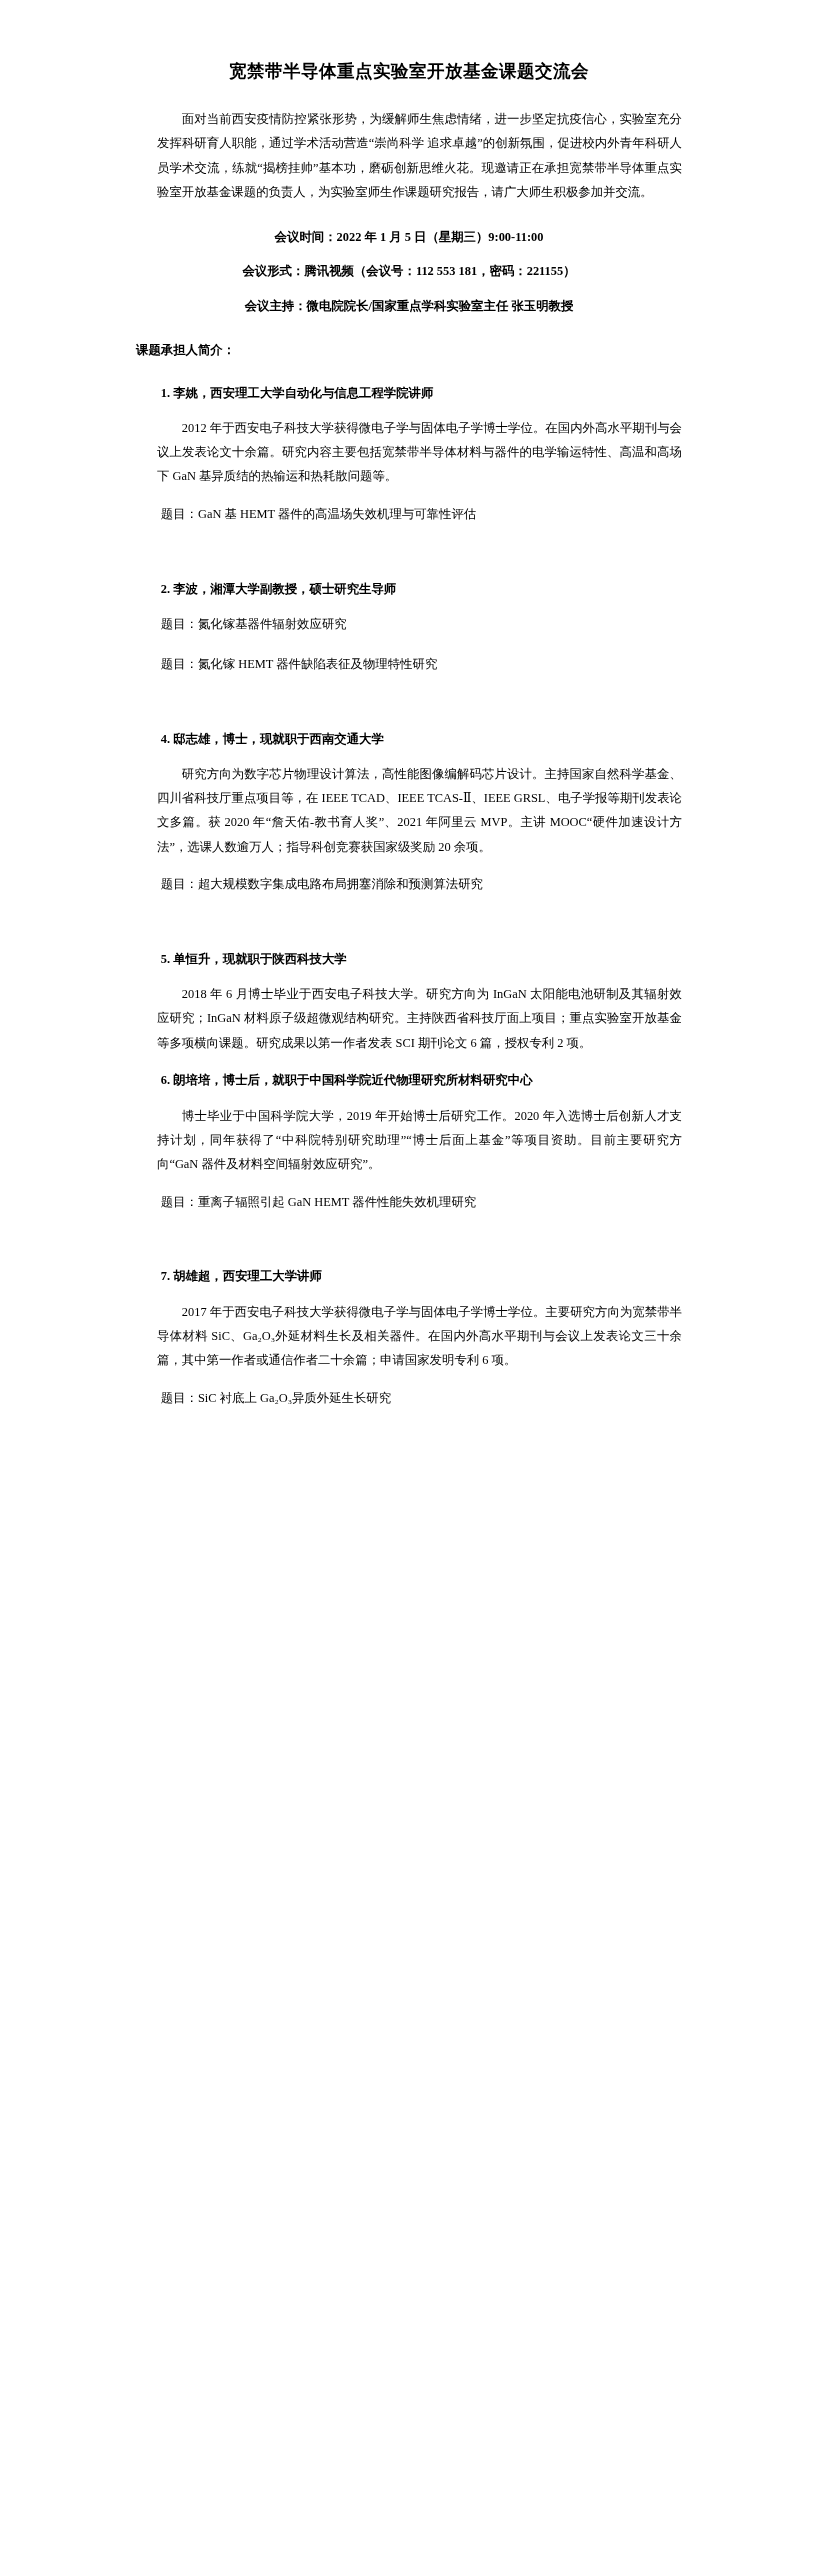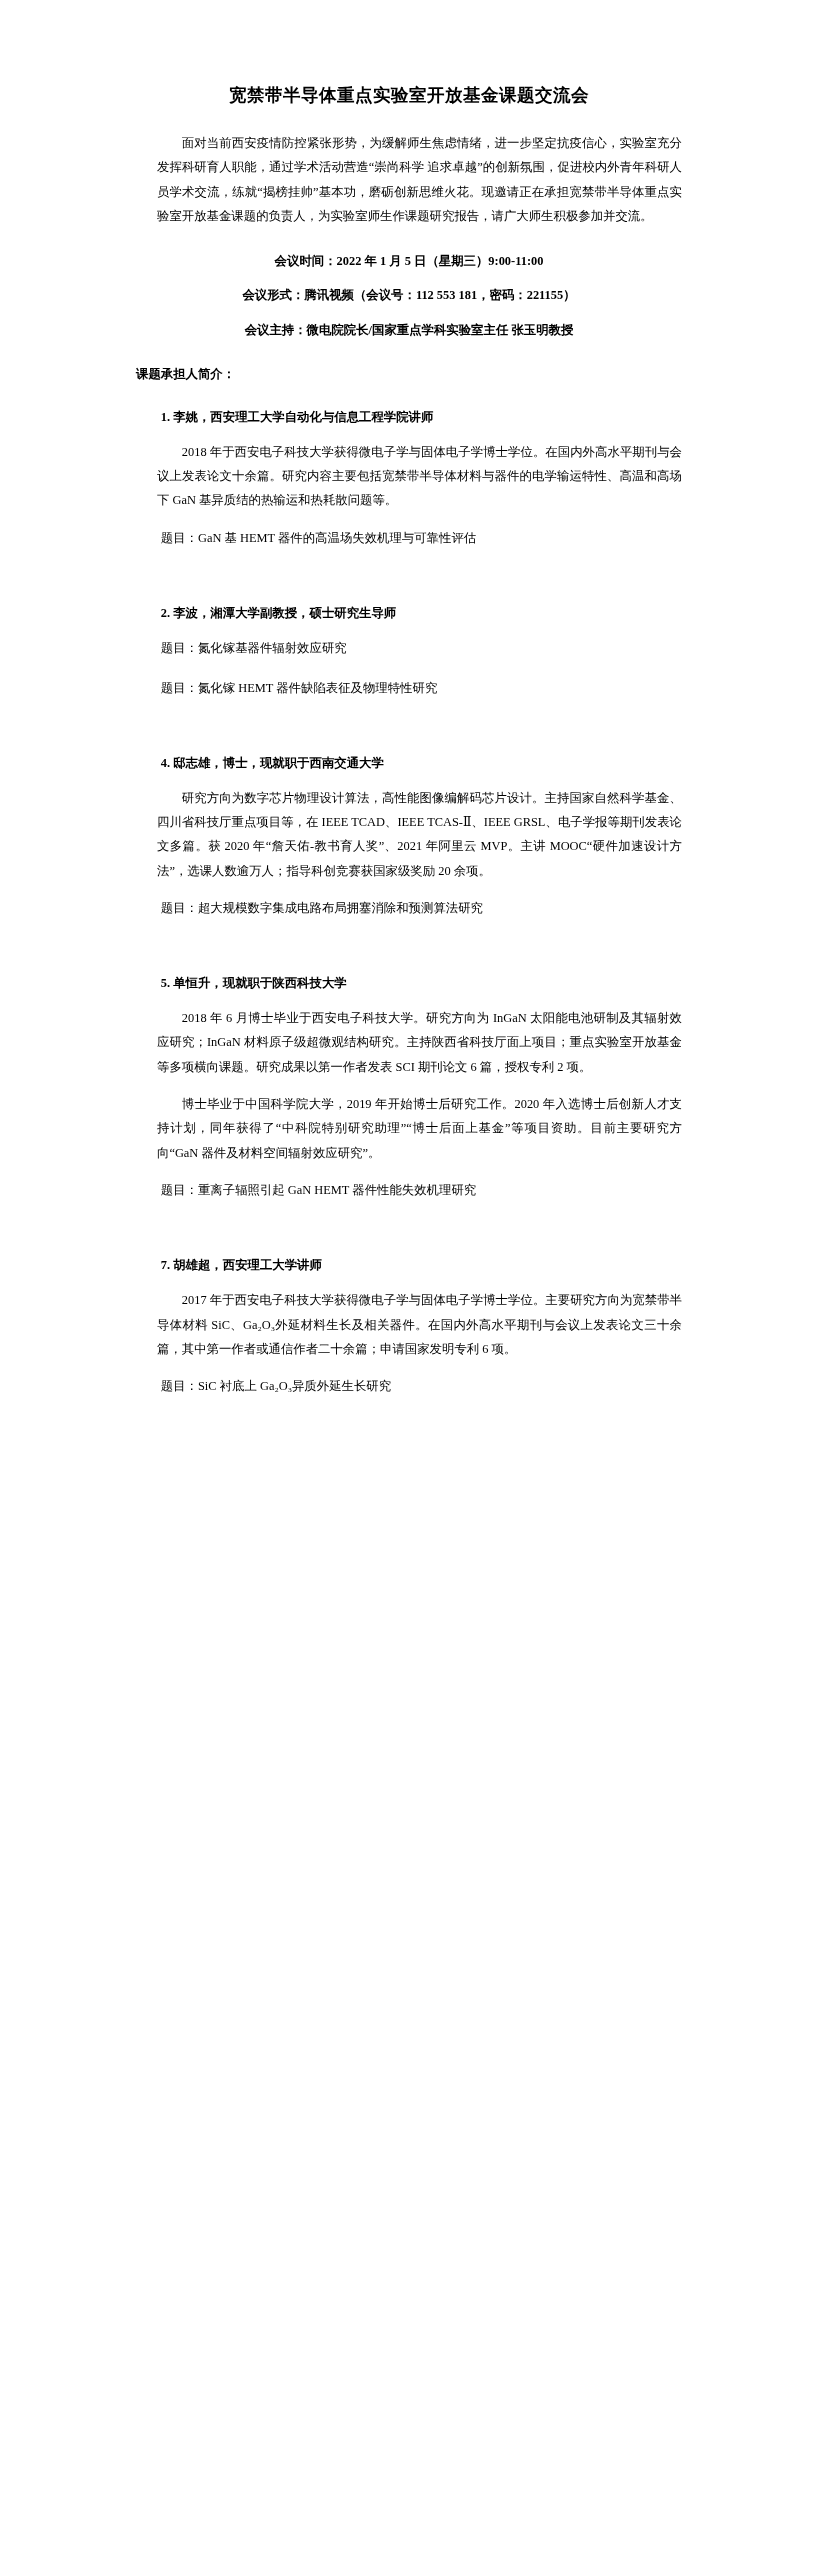--- a/index.html
+++ b/index.html
@@ -15,21 +15,21 @@
     width: 818px;
     min-height: 2744px;
     box-sizing: border-box;
     background: #ffffff;
     margin: 0 auto;
     position: relative;
   }
   .sheet {
     width: 546px;
     margin: 0 auto;
-    padding-top: 82px;
+    padding-top: 58px;
     padding-bottom: 62px;
     box-sizing: border-box;
   }
   .doc-title {
     text-align: center;
     font-size: 17.5px;
     font-weight: bold;
     letter-spacing: 0.5px;
     line-height: 1.5;
     margin-bottom: 23px;
@@ -99,41 +99,42 @@
     <div class="meta-line">
       <span>会议形式：</span><span class="val">腾讯视频（会议号：112 553 181，密码：221155）</span>
     </div>
     <div class="meta-line">
       <span>会议主持：</span><span class="val">微电院院长/国家重点学科实验室主任 张玉明教授</span>
     </div>
 
     <div class="section-head">课题承担人简介：</div>
 
     <div class="person-head">1. 李姚，西安理工大学自动化与信息工程学院讲师</div>
-    <p class="indent">2018 年于西安电子科技大学获得微电子学与固体电子学博士学位。在国内外高水平期刊与会议上发表论文十余篇。研究内容主要包括宽禁带半导体材料与器件的电学输运特性、高温和高场下 GaN 基异质结的热输运和热耗散问题等。</p>
+    <p class="indent">2012 年于西安电子科技大学获得微电子学与固体电子学博士学位。在国内外高水平期刊与会议上发表论文十余篇。研究内容主要包括宽禁带半导体材料与器件的电学输运特性、高温和高场下 GaN 基异质结的热输运和热耗散问题等。</p>
     <div class="topic">题目：GaN 基 HEMT 器件的高温场失效机理与可靠性评估</div>
 
     <div class="spacer-md"></div>
 
     <div class="person-head">2. 李波，湘潭大学副教授，硕士研究生导师</div>
     <div class="topic">题目：氮化镓基器件辐射效应研究</div>
 
     <div class="topic">题目：氮化镓 HEMT 器件缺陷表征及物理特性研究</div>
 
     <div class="spacer-md"></div>
 
     <div class="person-head">4. 邸志雄，博士，现就职于西南交通大学</div>
     <p class="indent">研究方向为数字芯片物理设计算法，高性能图像编解码芯片设计。主持国家自然科学基金、四川省科技厅重点项目等，在 IEEE TCAD、IEEE TCAS-Ⅱ、IEEE GRSL、电子学报等期刊发表论文多篇。获 2020 年“詹天佑-教书育人奖”、2021 年阿里云 MVP。主讲 MOOC“硬件加速设计方法”，选课人数逾万人；指导科创竞赛获国家级奖励 20 余项。</p>
     <div class="topic">题目：超大规模数字集成电路布局拥塞消除和预测算法研究</div>
 
     <div class="spacer-md"></div>
 
     <div class="person-head">5. 单恒升，现就职于陕西科技大学</div>
     <p class="indent">2018 年 6 月博士毕业于西安电子科技大学。研究方向为 InGaN 太阳能电池研制及其辐射效应研究；InGaN 材料原子级超微观结构研究。主持陕西省科技厅面上项目；重点实验室开放基金等多项横向课题。研究成果以第一作者发表 SCI 期刊论文 6 篇，授权专利 2 项。</p>
 
+    <div class="person-head tight">6. 朗培培，博士后，就职于中国科学院近代物理研究所材料研究中心</div>
     <p class="indent">博士毕业于中国科学院大学，2019 年开始博士后研究工作。2020 年入选博士后创新人才支持计划，同年获得了“中科院特别研究助理”“博士后面上基金”等项目资助。目前主要研究方向“GaN 器件及材料空间辐射效应研究”。</p>
     <div class="topic">题目：重离子辐照引起 GaN HEMT 器件性能失效机理研究</div>
 
     <div class="spacer-md"></div>
 
     <div class="person-head">7. 胡雄超，西安理工大学讲师</div>
     <p class="indent">2017 年于西安电子科技大学获得微电子学与固体电子学博士学位。主要研究方向为宽禁带半导体材料 SiC、Ga₂O₃外延材料生长及相关器件。在国内外高水平期刊与会议上发表论文三十余篇，其中第一作者或通信作者二十余篇；申请国家发明专利 6 项。</p>
     <div class="topic">题目：SiC 衬底上 Ga₂O₃异质外延生长研究</div>
 
   </div>

